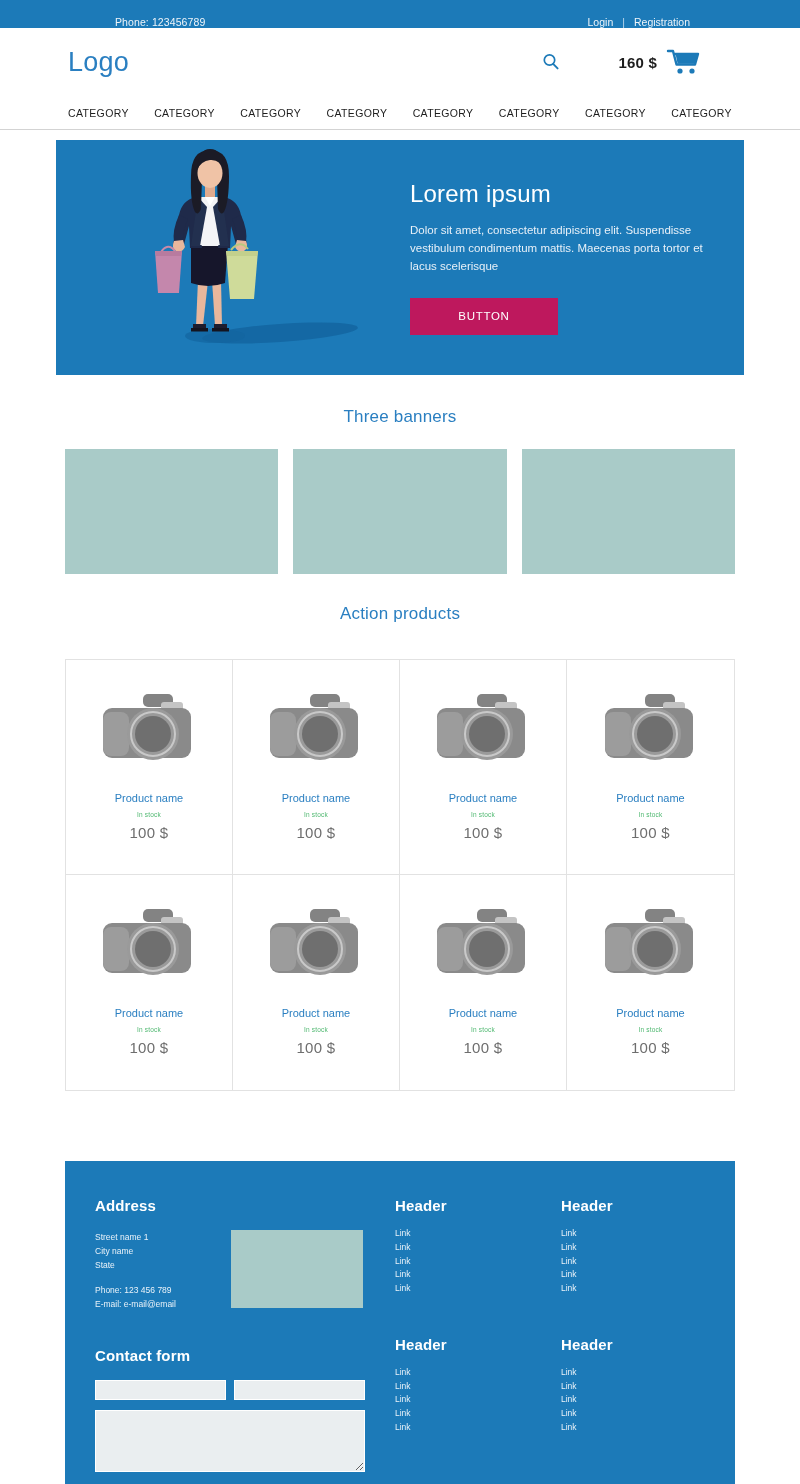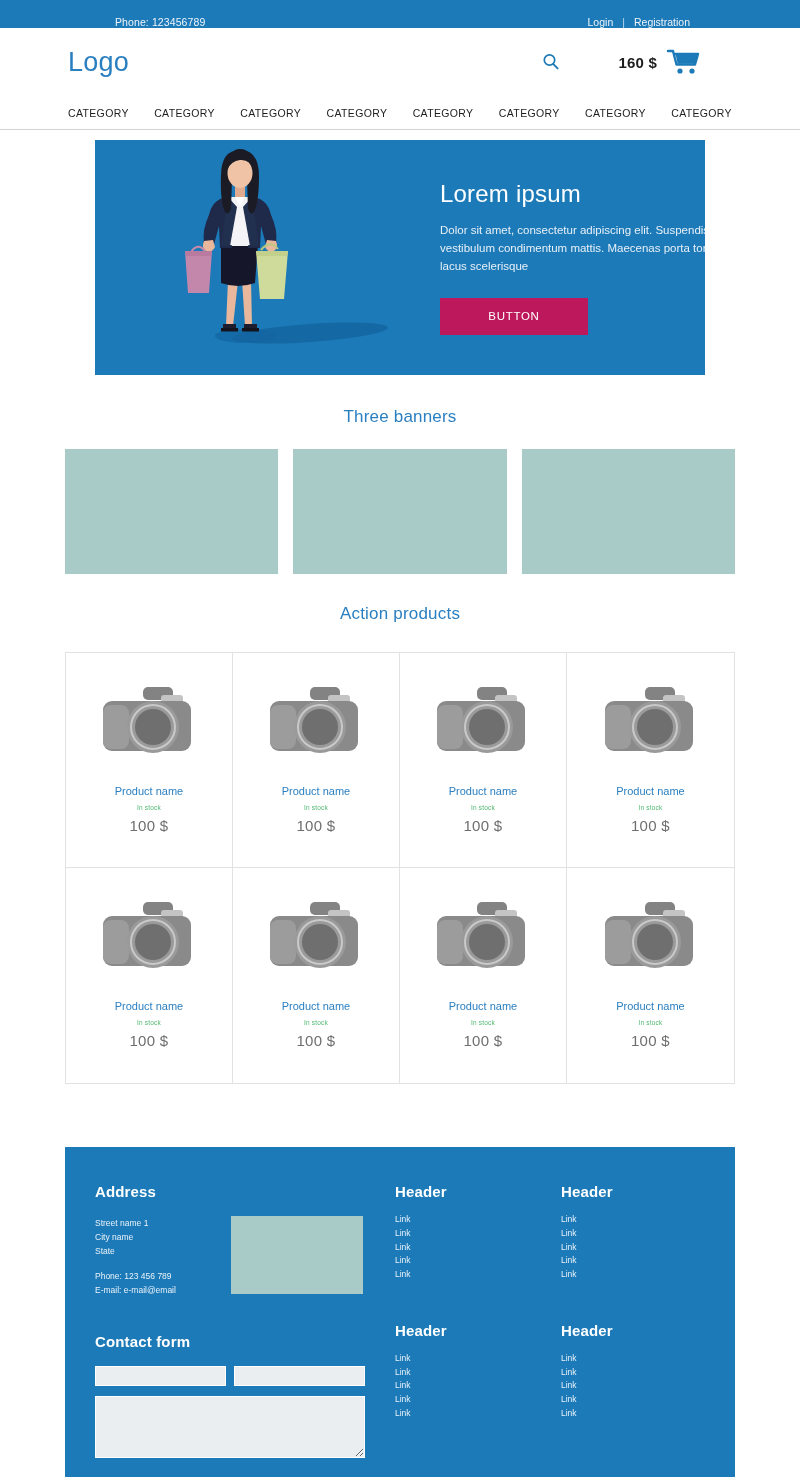--- a/index.html
+++ b/index.html
@@ -56,26 +56,27 @@
   .catnav-item {
     font-size: 10.5px;
     color: #1d1d1d;
     letter-spacing: .35px;
     cursor: pointer;
     white-space: nowrap;
   }
 
   
   .hero {
-    margin: 0 95px;
+    margin: 0 56px;
     height: 235px;
     background: #1c7ab8;
     display: flex;
     align-items: center;
     overflow: hidden;
+    padding-left: 9px;
   }
   .hero-illus { width: 345px; height: 235px; position: relative; flex: none; }
   .hero-copy { padding-right: 28px; }
   .hero-title { color: #ffffff; font-size: 24px; font-weight: 400; margin-bottom: 14px; letter-spacing: .2px; }
   .hero-text { color: #e7f0f8; font-size: 11.5px; line-height: 1.55; width: 300px; margin-bottom: 22px; }
   .hero-button {
     width: 148px; height: 37px;
     background: #be185d;
     color: #fff;
     font-size: 11.5px;
@@ -97,21 +98,21 @@
   
   .banners {
     margin: 0 65px;
     display: flex;
     gap: 15px;
   }
   .banner { flex: 1; height: 125px; background: #a9cbc8; cursor: pointer; }
 
   
   .products {
-    margin: 8px 65px;
+    margin: 15px 65px;
     border: 1px solid #e2e2e2;
     display: grid;
     grid-template-columns: repeat(4, 1fr);
     text-align: right;
   }
   .product {
     height: 215px;
     border-right: 1px solid #e2e2e2;
     border-bottom: 1px solid #e2e2e2;
     display: flex;

